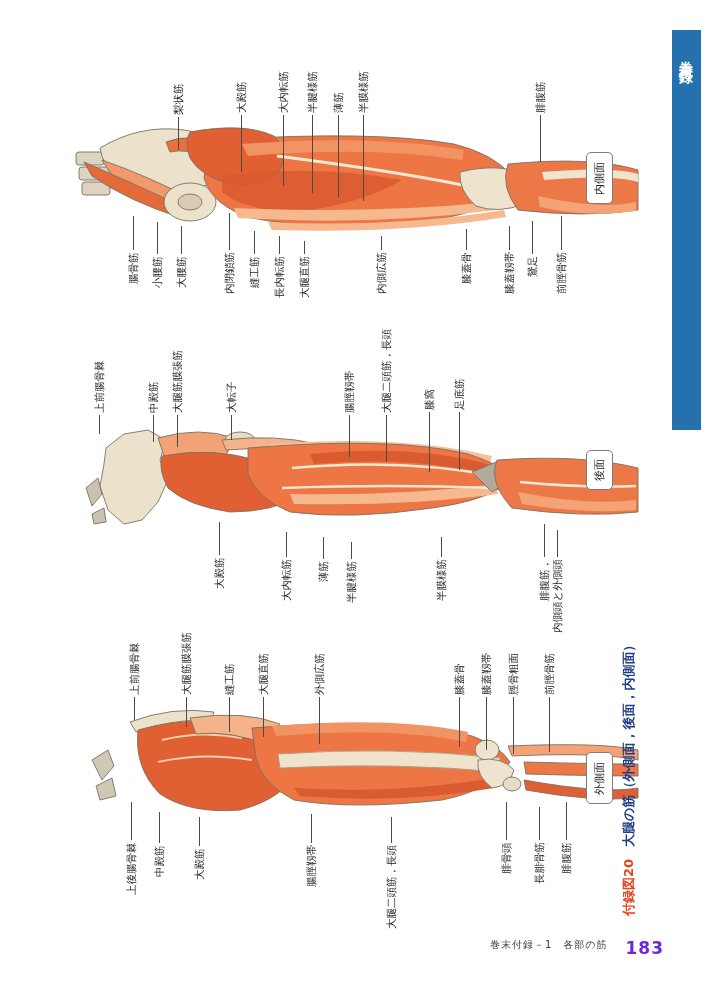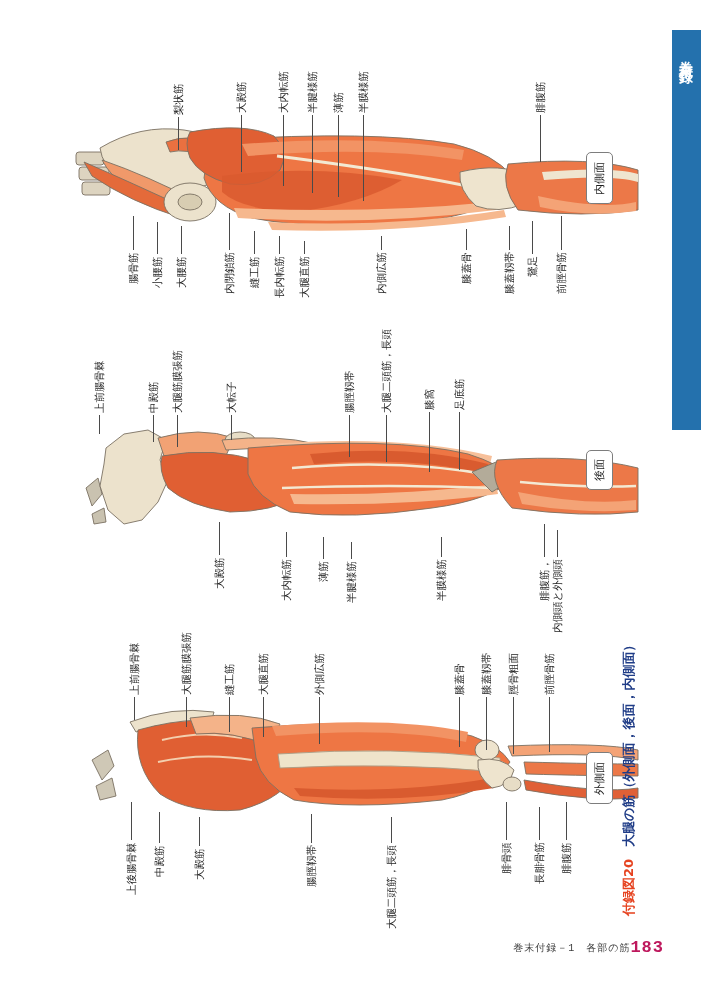--- a/index.html
+++ b/index.html
@@ -11,23 +11,23 @@
   .fig{position:absolute;}
   .vlabel{position:absolute;height:13px;line-height:13px;font-size:10.5px;color:#1d1d1d;
         white-space:nowrap;transform:rotate(-90deg);transform-origin:0 0;}
   .leader{position:absolute;width:1px;background:#4a4a4a;}
   .viewbox{position:absolute;left:586px;width:25px;border:1.3px solid #7d7d7d;border-radius:5px;background:#fff;}
   .viewbox .vlabel{left:6px;top:calc(100% - 8px);font-size:11px;}
   .vcaption{position:absolute;height:17px;line-height:17px;font-size:13px;font-weight:bold;
         white-space:nowrap;transform:rotate(-90deg);transform-origin:0 0;}
   .cap-prefix{color:#e64320;margin-right:12px;}
   .cap-title{color:#1f3c87;}
-  .footer{position:absolute;top:938px;right:44px;display:flex;align-items:center;font-family:Liberation Mono, monospace;}
+  .footer{position:absolute;top:938px;right:44px;display:flex;align-items:flex-start;gap:18px;}
   .footer-section{font-size:10px;color:#3c3c3c;letter-spacing:1px;}
-  .footer-page{font-size:17px;color:#be185d;font-weight:600;letter-spacing:1px;}
+  .footer-page{font-size:17px;color:#6d28d9;font-weight:600;letter-spacing:1px;}
   #label-layer{position:absolute;left:0;top:0;width:708px;height:1000px;pointer-events:none;}
 </style>
 </head>
 <body>
 
 <div class="page">
 
   <div class="side-tab">
     <span class="side-tab-text">巻末付録</span>
   </div>

